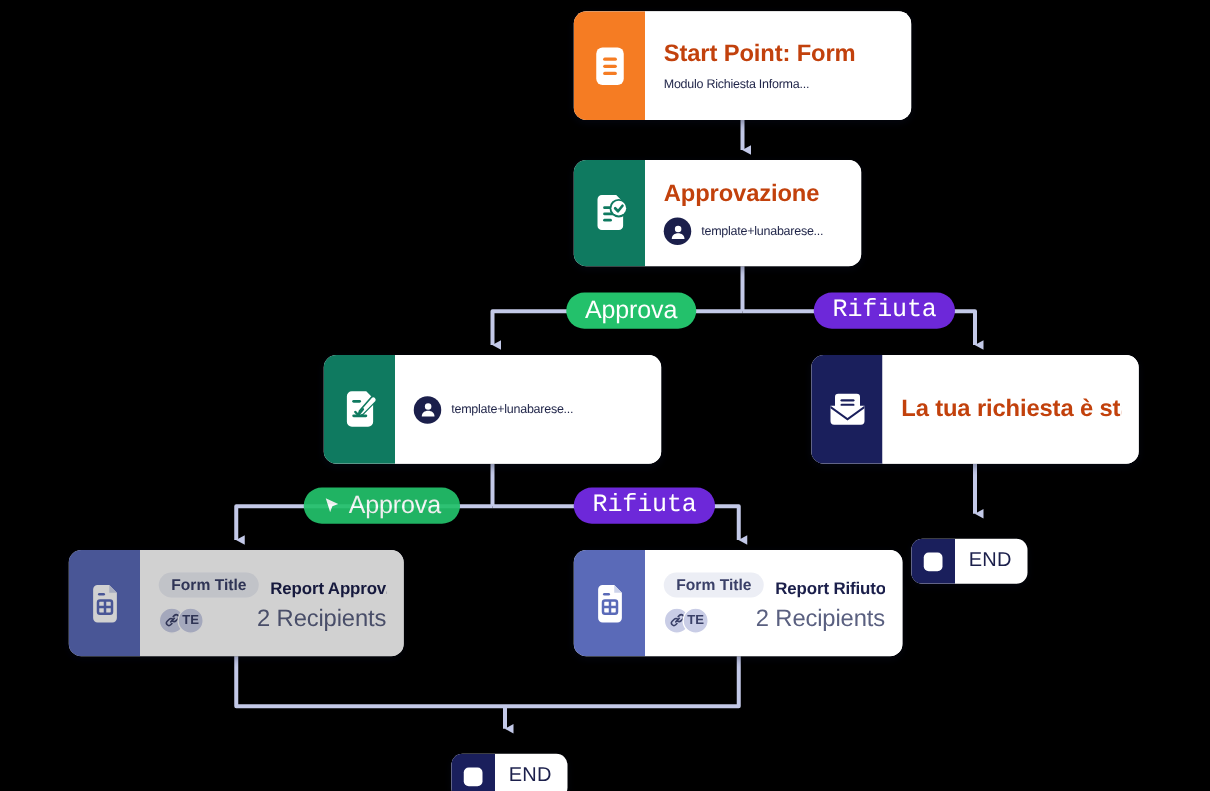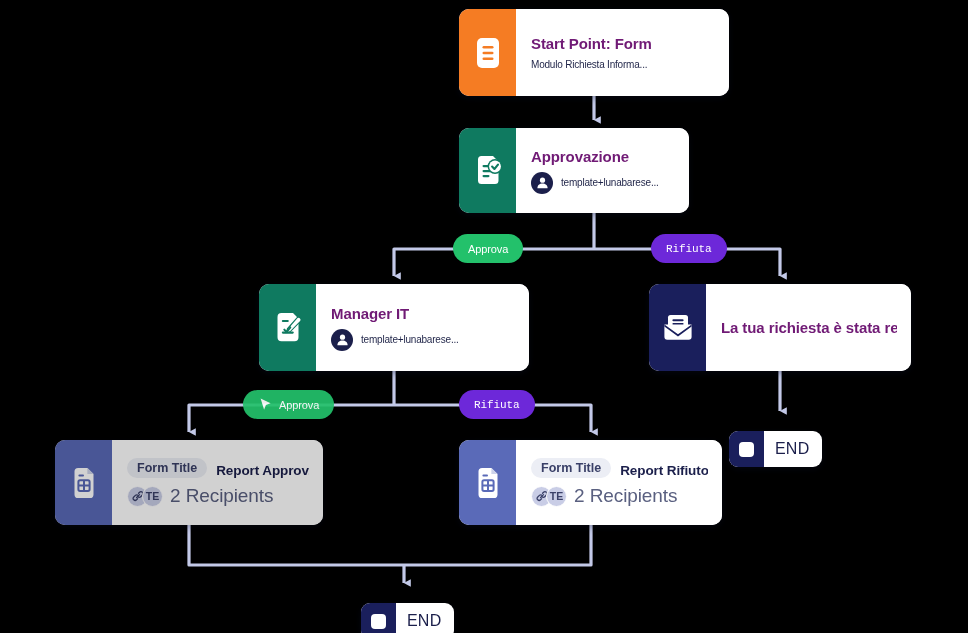--- a/index.html
+++ b/index.html
@@ -48,23 +48,23 @@
     flex: 1 1 auto;
     background: #ffffff;
     padding: 11px 14px 11px 15px;
     display: flex;
     flex-direction: column;
     justify-content: center;
     gap: 7px;
     min-width: 0;
   }
   .node-title {
-    font-size: 15px;
+    font-size: 19px;
     font-weight: bold;
-    color: #701a75;
+    color: #c2410c;
     white-space: nowrap;
     overflow: hidden;
     letter-spacing: -0.1px;
   }
   .node-sub {
     font-size: 10px;
     color: #1f2448;
     white-space: nowrap;
     overflow: hidden;
     letter-spacing: -0.2px;
@@ -92,21 +92,21 @@
 
   
   .pill {
     position: absolute;
     display: flex;
     align-items: center;
     gap: 6px;
     height: 29px;
     padding: 0 15px;
     border-radius: 15px;
-    font-size: 11px;
+    font-size: 20px;
     color: #ffffff;
     letter-spacing: -0.1px;
     white-space: nowrap;
   }
   .pill-green { background: #23c16b; }
   .pill-red   { background: #6d28d9; font-family: Liberation Mono, monospace; }
 
   #pill-approva-1 { left: 453px; top: 234px; }
   #pill-rifiuta-1 { left: 651px; top: 234px; }
   #pill-approva-2 { left: 243px; top: 390px; opacity: 0.93; }
@@ -171,20 +171,21 @@
     font-weight: bold;
     color: #1b1f4b;
     white-space: nowrap;
     overflow: hidden;
     letter-spacing: -0.1px;
   }
   .recip-row {
     display: flex;
     align-items: center;
     gap: 7px;
+    justify-content: space-between;
   }
   .avatars { display: flex; align-items: center; }
   .av {
     width: 21px;
     height: 21px;
     border-radius: 50%;
     background: #c9cde6;
     display: flex;
     align-items: center;
     justify-content: center;
@@ -294,21 +295,20 @@
       <svg width="32" height="34" viewBox="0 0 32 34">
         <path d="M5.5 6a4 4 0 0 1 4-4H21l5.5 5.5v18.8a4 4 0 0 1-4 4H9.5a4 4 0 0 1-4-4Z" fill="#ffffff"></path>
         <rect x="9.8" y="20.5" width="12" height="2.2" rx="1.1" fill="#0f7a60"></rect>
         <rect x="9.8" y="9" width="7" height="2.1" rx="1.05" fill="#0f7a60"></rect>
         <path d="M24.8 6.2a3 3 0 0 1 4.2 4.2L18.6 20.9l-5 1.4 1.4-5Z" fill="#0f7a60"></path>
         <path d="M25.6 7.1a2 2 0 0 1 2.7 2.7L18.2 19.9l-2.8.8.8-2.8Z" fill="#ffffff"></path>
         <path d="M12.3 18.6 L14.6 21 L18.3 16.4" stroke="#0f7a60" stroke-width="2" fill="none" stroke-linecap="round" stroke-linejoin="round"></path>
       </svg>
     </div>
     <div class="node-body">
-      <div class="node-title">Manager IT</div>
       <div class="node-sub-row">
         <span class="user-dot">
           <svg width="13" height="13" viewBox="0 0 13 13">
             <circle cx="6.5" cy="4.2" r="2.6" fill="#ffffff"></circle>
             <path d="M1.4 12.2c0-2.9 2.3-4.6 5.1-4.6s5.1 1.7 5.1 4.6z" fill="#ffffff"></path>
           </svg>
         </span>
         <span class="node-sub">template+lunabarese...</span>
       </div>
     </div>

